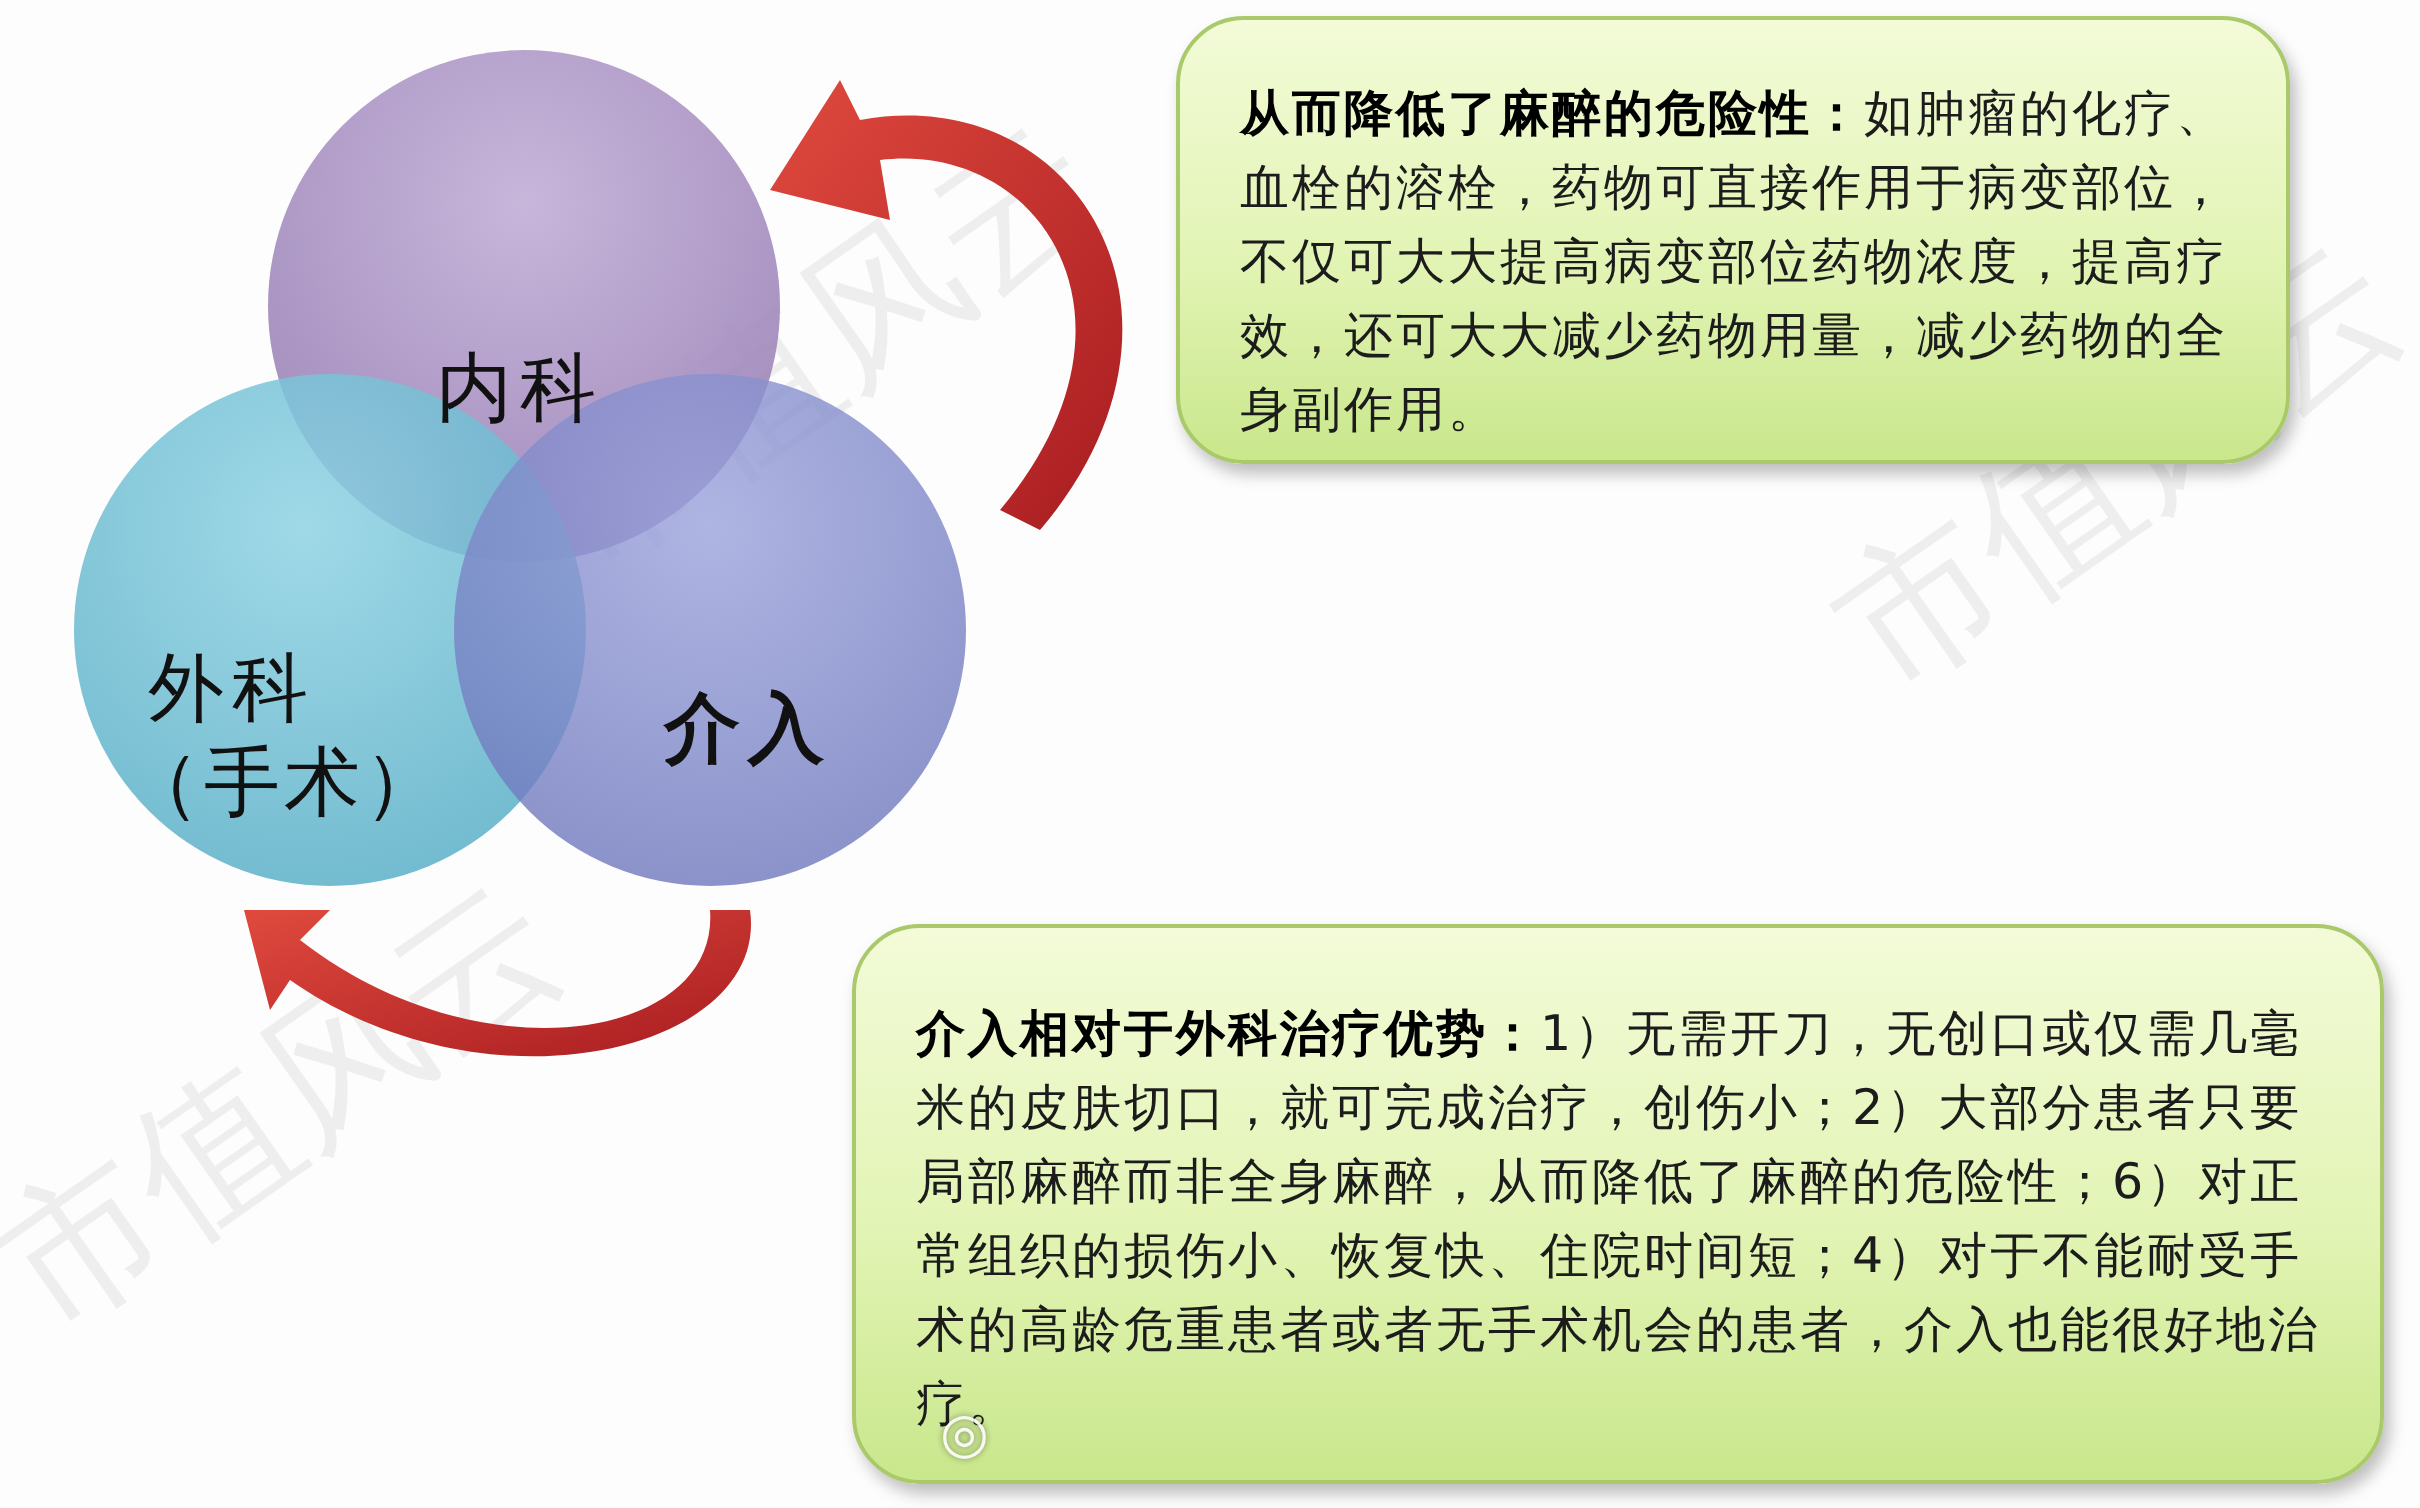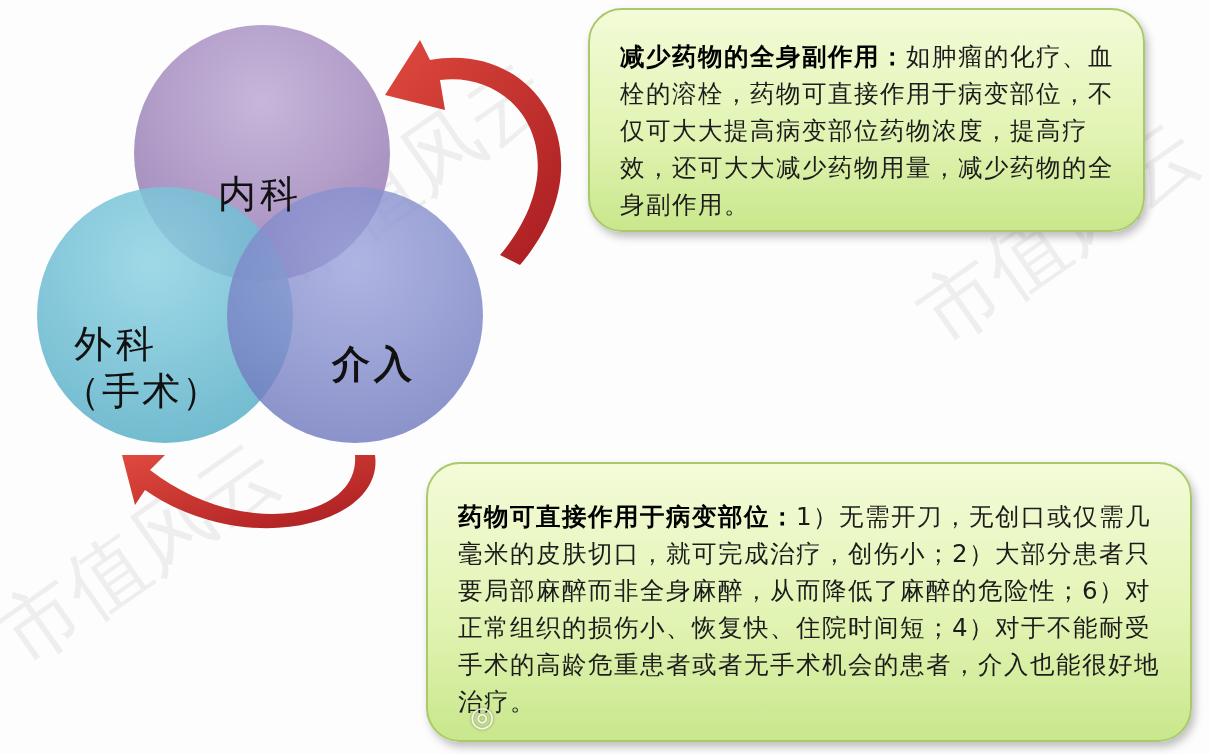--- a/index.html
+++ b/index.html
@@ -80,25 +80,25 @@
     <circle cx="355" cy="315" r="128" fill="url(#gRight)" opacity="0.8"></circle>
   </svg>
   <div class="circle-label" style="left:218px;top:128px;">内科</div>
   <div class="circle-label" style="left:74px;top:278px;">外科</div>
   <div class="circle-label" style="left:62px;top:325px;letter-spacing:2px;">（手术）</div>
   <div class="circle-label" style="left:332px;top:298px;font-weight:bold;">介入</div>
 </div>
 
 <div class="callout callout-top">
   <div class="txt">
-    <span class="lead">减少药物的全身副作用：</span><span>如肿瘤的化疗、血栓的溶栓，药物可直接作用于病变部位，不仅可大大提高病变部位药物浓度，提高疗效，还可大大减少药物用量，减少药物的全身副作用。</span>
+    <span class="lead">从而降低了麻醉的危险性：</span><span>如肿瘤的化疗、血栓的溶栓，药物可直接作用于病变部位，不仅可大大提高病变部位药物浓度，提高疗效，还可大大减少药物用量，减少药物的全身副作用。</span>
   </div>
 </div>
 
 <div class="callout callout-bottom">
   <div class="txt">
-    <span class="lead">药物可直接作用于病变部位：</span><span>1）无需开刀，无创口或仅需几毫米的皮肤切口，就可完成治疗，创伤小；2）大部分患者只要局部麻醉而非全身麻醉，从而降低了麻醉的危险性；6）对正常组织的损伤小、恢复快、住院时间短；4）对于不能耐受手术的高龄危重患者或者无手术机会的患者，介入也能很好地治疗。</span>
+    <span class="lead">介入相对于外科治疗优势：</span><span>1）无需开刀，无创口或仅需几毫米的皮肤切口，就可完成治疗，创伤小；2）大部分患者只要局部麻醉而非全身麻醉，从而降低了麻醉的危险性；6）对正常组织的损伤小、恢复快、住院时间短；4）对于不能耐受手术的高龄危重患者或者无手术机会的患者，介入也能很好地治疗。</span>
   </div>
 </div>
 
 <div class="watermark">
   <span style="font-size:28px;">◎</span>
 </div>
 
 </body></html>

